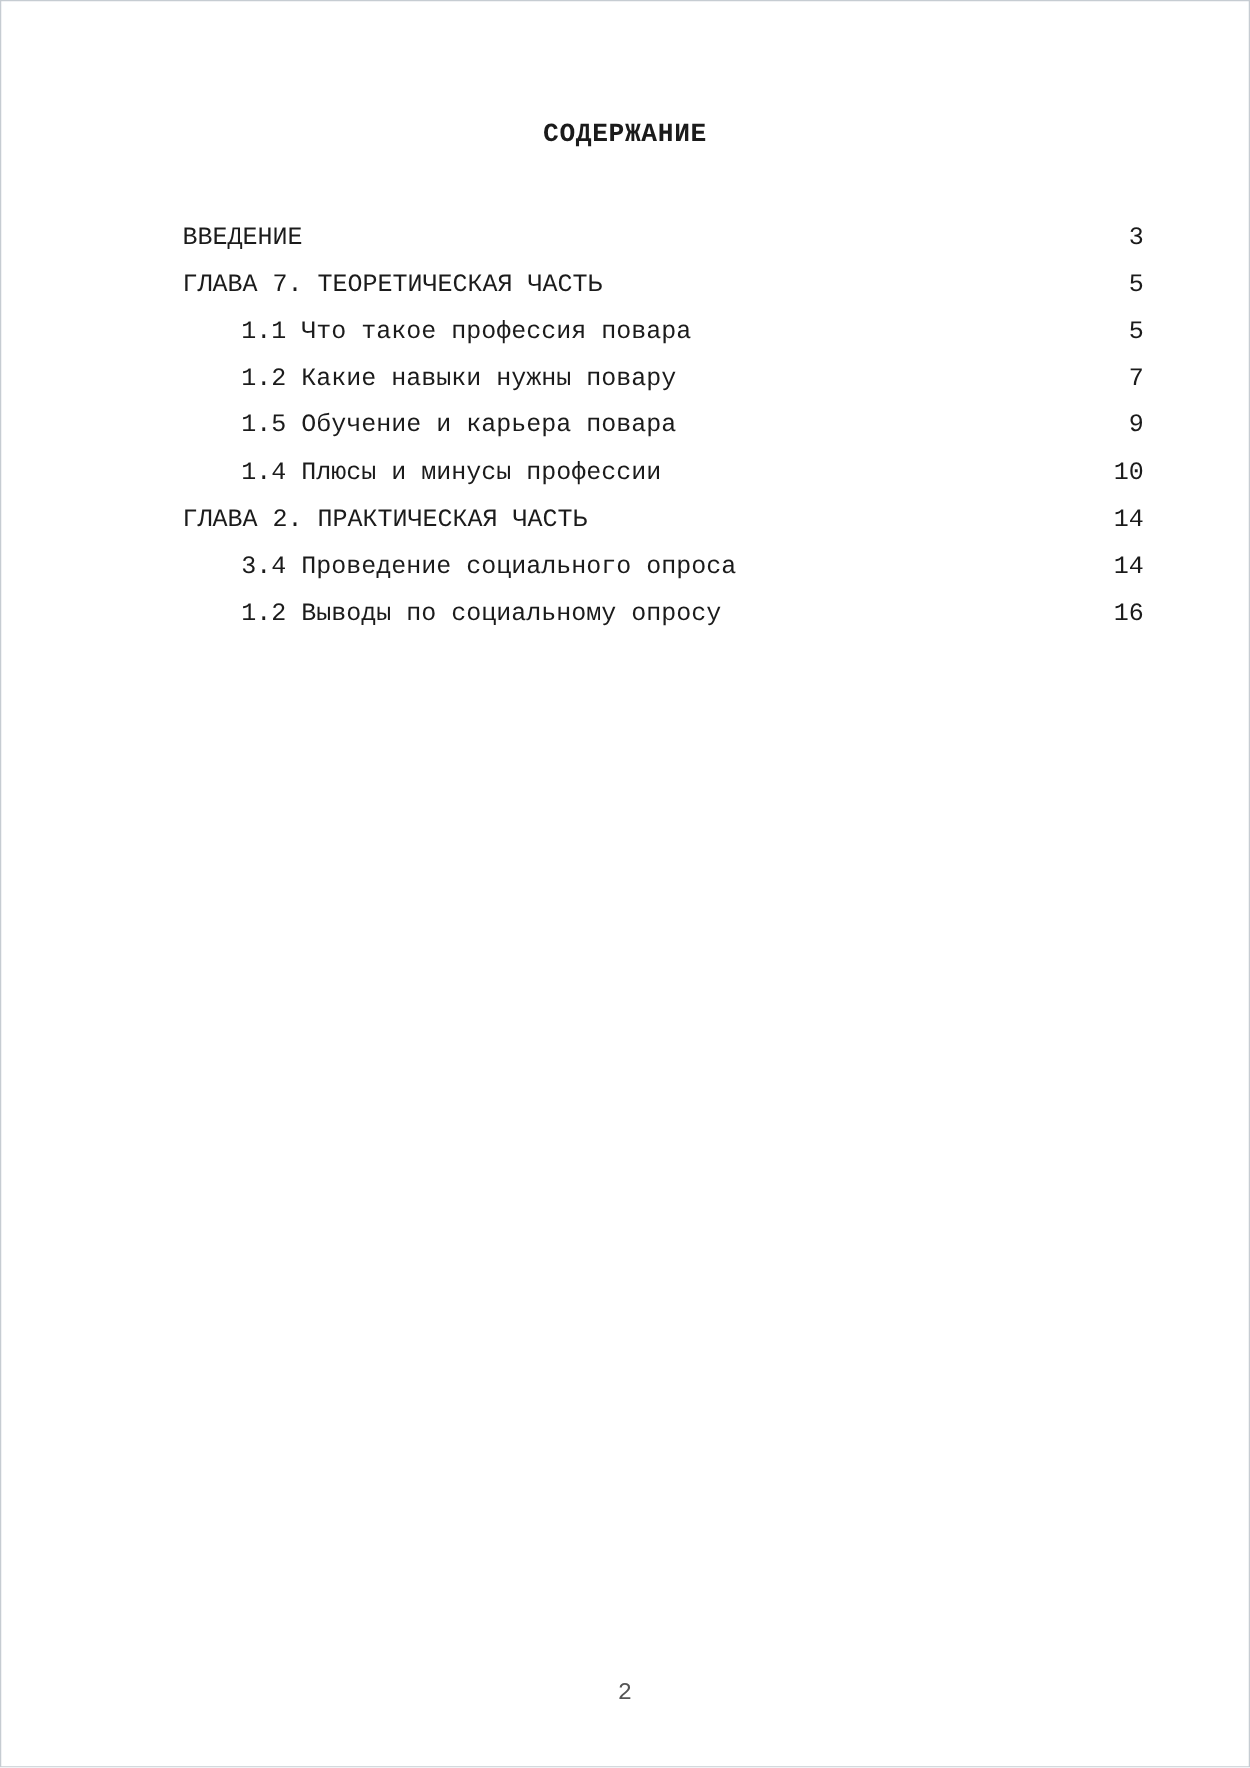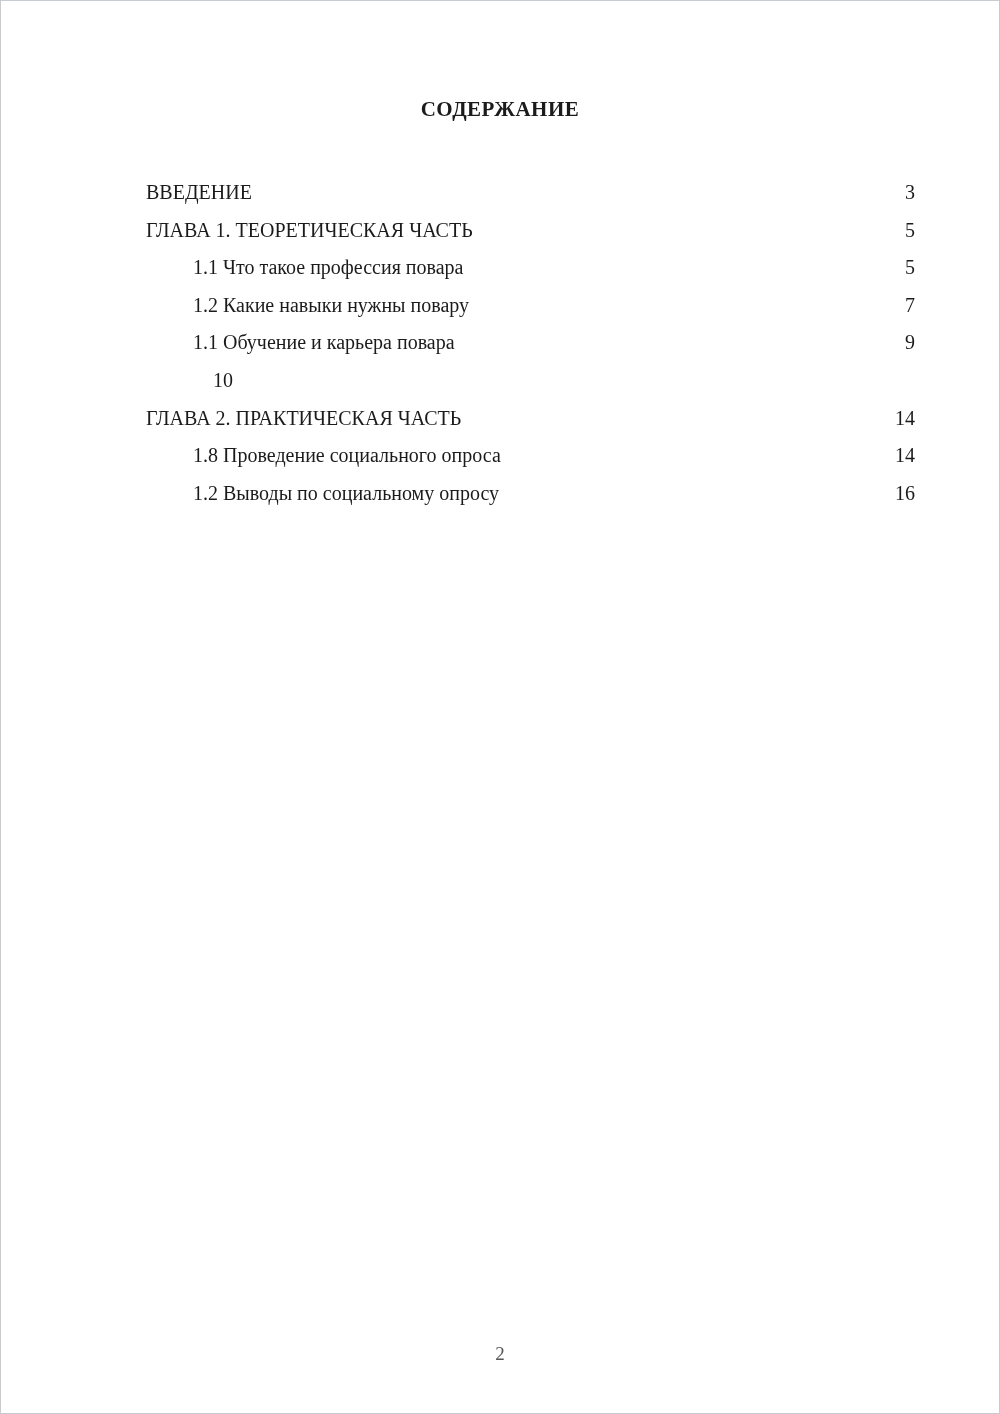--- a/index.html
+++ b/index.html
@@ -7,21 +7,21 @@
   html, body {
     background: #ffffff;
   }
 
   .page {
     width: 1000px;
     height: 1414px;
     background: #ffffff;
     border: 1px solid #c6ccd2;
     position: relative;
-    font-family: Liberation Serif, serif;
+    font-family: Liberation Mono, monospace;
     color: #1b1b1b;
     overflow: hidden;
   }
 
   .doc-title {
     margin-top: 96px;
     text-align: center;
     font-size: 21px;
     font-weight: bold;
     letter-spacing: 0.5px;
@@ -73,44 +73,45 @@
 <div class="page">
 
   <div class="doc-title">СОДЕРЖАНИЕ</div>
 
   <div class="toc" id="toc-list">
       <div class="toc-row level-0">
         <span class="toc-label">ВВЕДЕНИЕ</span>
         <span class="toc-page">3</span>
       </div>
       <div class="toc-row level-0">
-        <span class="toc-label">ГЛАВА 1. ТЕОРЕТИЧЕСКАЯ ЧАСТЬ</span>
+        <span class="toc-label">ГЛАВА 7. ТЕОРЕТИЧЕСКАЯ ЧАСТЬ</span>
         <span class="toc-page">5</span>
       </div>
       <div class="toc-row level-1">
         <span class="toc-label">1.1 Что такое профессия повара</span>
         <span class="toc-page">5</span>
       </div>
       <div class="toc-row level-1">
         <span class="toc-label">1.2 Какие навыки нужны повару</span>
         <span class="toc-page">7</span>
       </div>
       <div class="toc-row level-1">
-        <span class="toc-label">1.1 Обучение и карьера повара</span>
+        <span class="toc-label">1.5 Обучение и карьера повара</span>
         <span class="toc-page">9</span>
       </div>
       <div class="toc-row level-1">
+        <span class="toc-label">1.4 Плюсы и минусы профессии</span>
         <span class="toc-page">10</span>
       </div>
       <div class="toc-row level-0">
         <span class="toc-label">ГЛАВА 2. ПРАКТИЧЕСКАЯ ЧАСТЬ</span>
         <span class="toc-page">14</span>
       </div>
       <div class="toc-row level-1">
-        <span class="toc-label">1.8 Проведение социального опроса</span>
+        <span class="toc-label">3.4 Проведение социального опроса</span>
         <span class="toc-page">14</span>
       </div>
       <div class="toc-row level-1">
         <span class="toc-label">1.2 Выводы по социальному опросу</span>
         <span class="toc-page">16</span>
       </div>
     </div>
 
   <div class="page-number">2</div>
 

